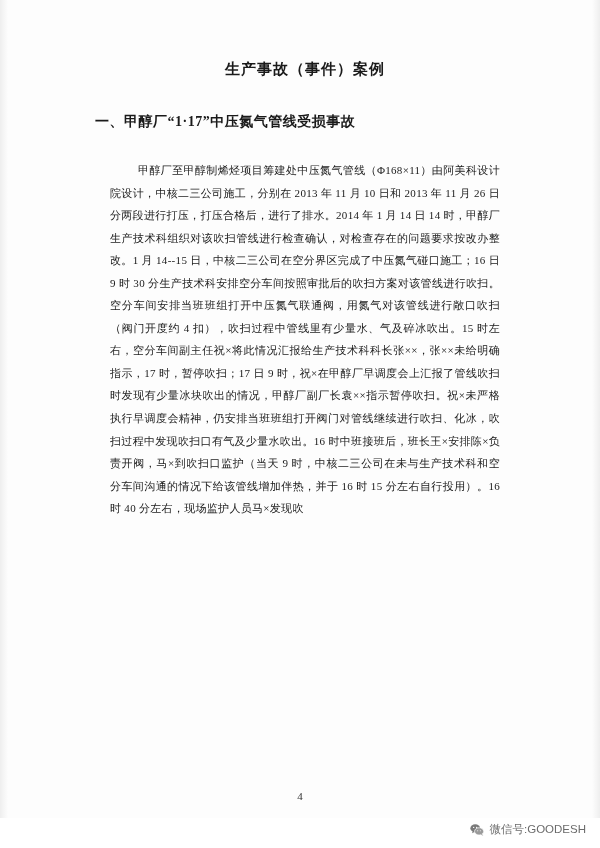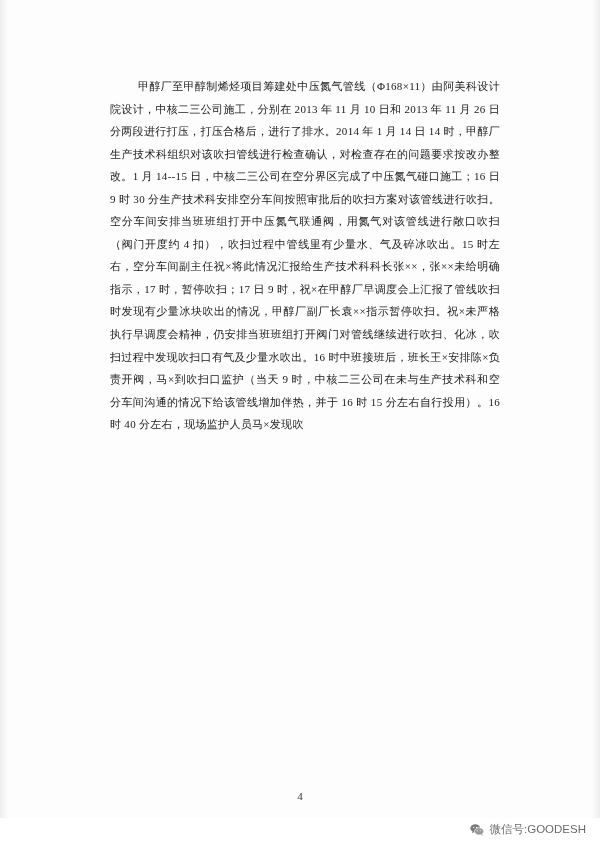--- a/index.html
+++ b/index.html
@@ -110,20 +110,22 @@
 </style>
 </head>
 <body>
 
 <div class="page">
 
   <div class="edge-shadow-left"></div>
   <div class="edge-shadow-right"></div>
 
   <div class="content">
+    <div class="doc-title">生产事故（事件）案例</div>
+    <div class="heading-1">一、甲醇厂“1·17”中压氮气管线受损事故</div>
     <p class="body-text">甲醇厂至甲醇制烯烃项目筹建处中压氮气管线（Φ168×11）由阿美科设计院设计，中核二三公司施工，分别在 2013 年 11 月 10 日和 2013 年 11 月 26 日分两段进行打压，打压合格后，进行了排水。2014 年 1 月 14 日 14 时，甲醇厂生产技术科组织对该吹扫管线进行检查确认，对检查存在的问题要求按改办整改。1 月 14--15 日，中核二三公司在空分界区完成了中压氮气碰口施工；16 日 9 时 30 分生产技术科安排空分车间按照审批后的吹扫方案对该管线进行吹扫。空分车间安排当班班组打开中压氮气联通阀，用氮气对该管线进行敞口吹扫（阀门开度约 4 扣），吹扫过程中管线里有少量水、气及碎冰吹出。15 时左右，空分车间副主任祝×将此情况汇报给生产技术科科长张××，张××未给明确指示，17 时，暂停吹扫；17 日 9 时，祝×在甲醇厂早调度会上汇报了管线吹扫时发现有少量冰块吹出的情况，甲醇厂副厂长袁××指示暂停吹扫。祝×未严格执行早调度会精神，仍安排当班班组打开阀门对管线继续进行吹扫、化冰，吹扫过程中发现吹扫口有气及少量水吹出。16 时中班接班后，班长王×安排陈×负责开阀，马×到吹扫口监护（当天 9 时，中核二三公司在未与生产技术科和空分车间沟通的情况下给该管线增加伴热，并于 16 时 15 分左右自行投用）。16时 40 分左右，现场监护人员马×发现吹</p>
   </div>
 
   <div class="page-number">4</div>
 
   <div class="footer-bar"></div>
 
   <div class="watermark">
     <span class="wechat-icon">
       <svg viewBox="0 0 16 16" width="14" height="14" aria-hidden="true">

